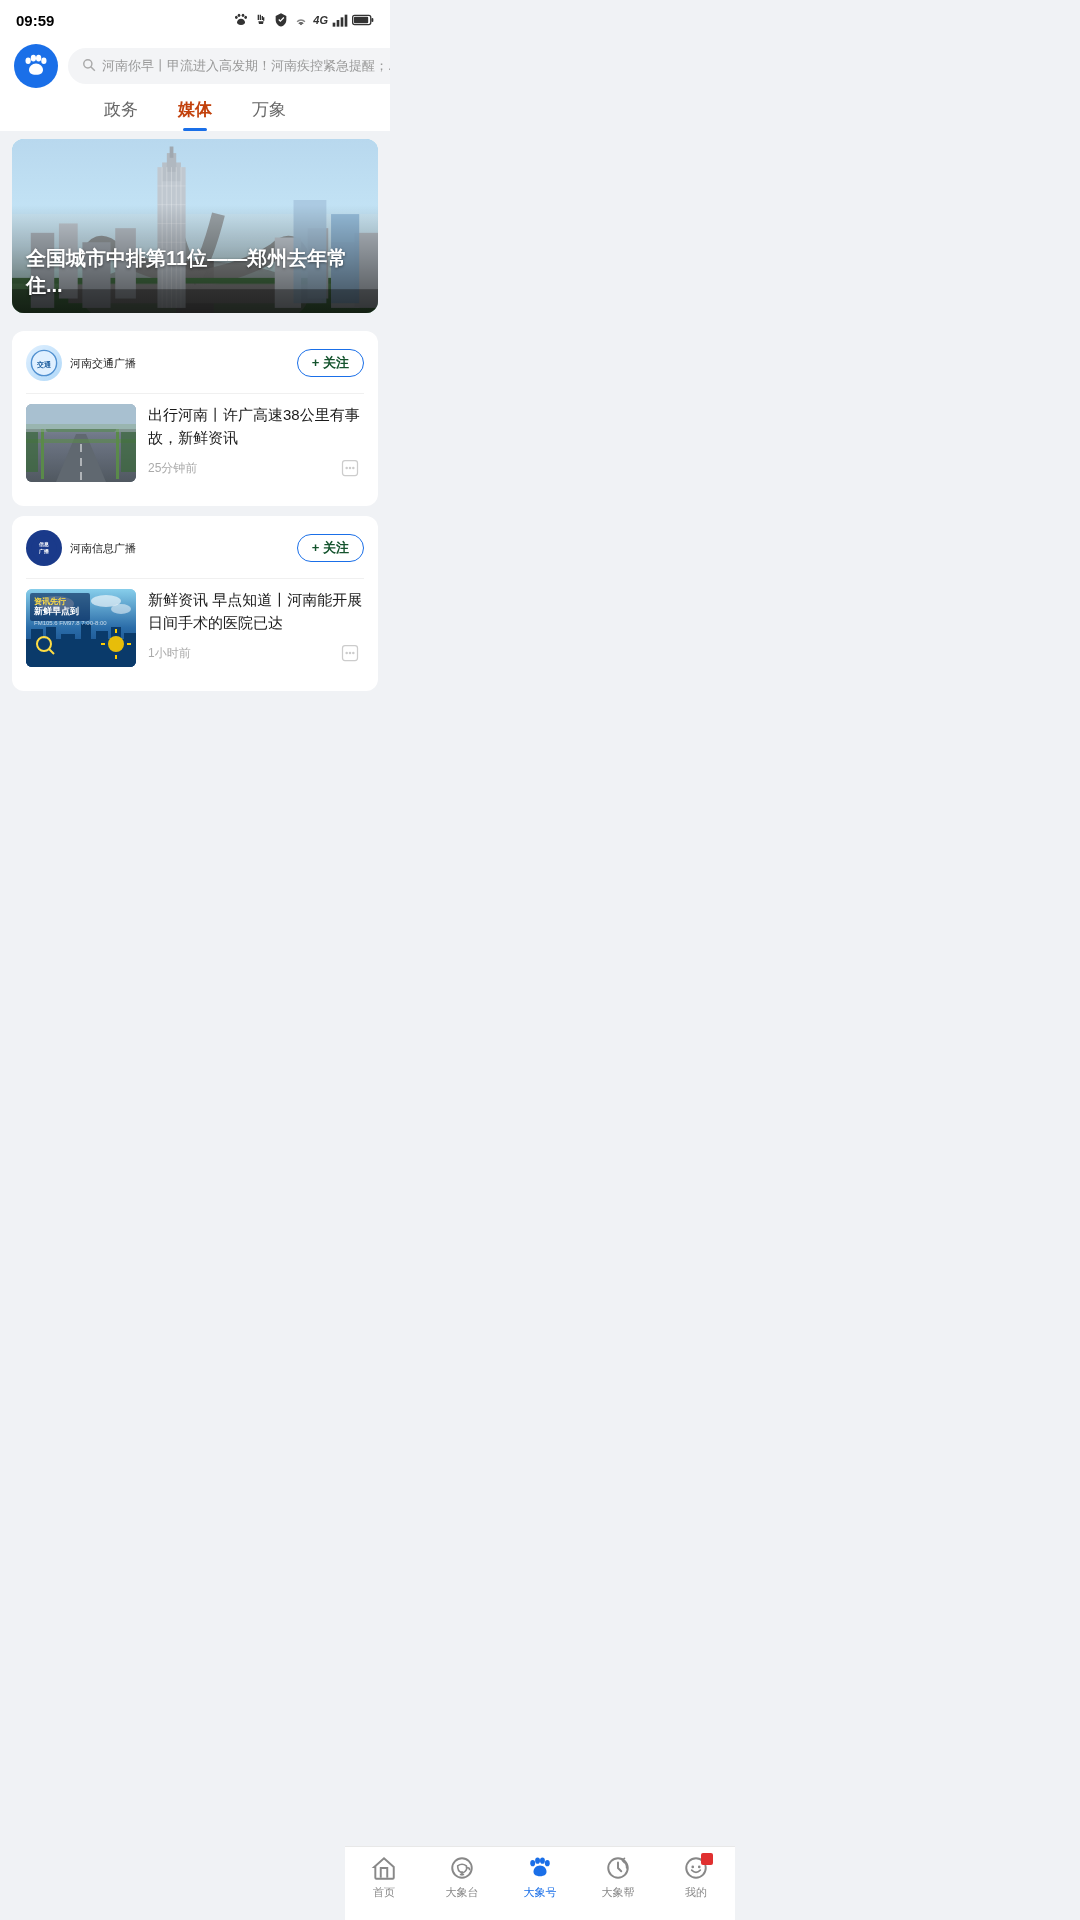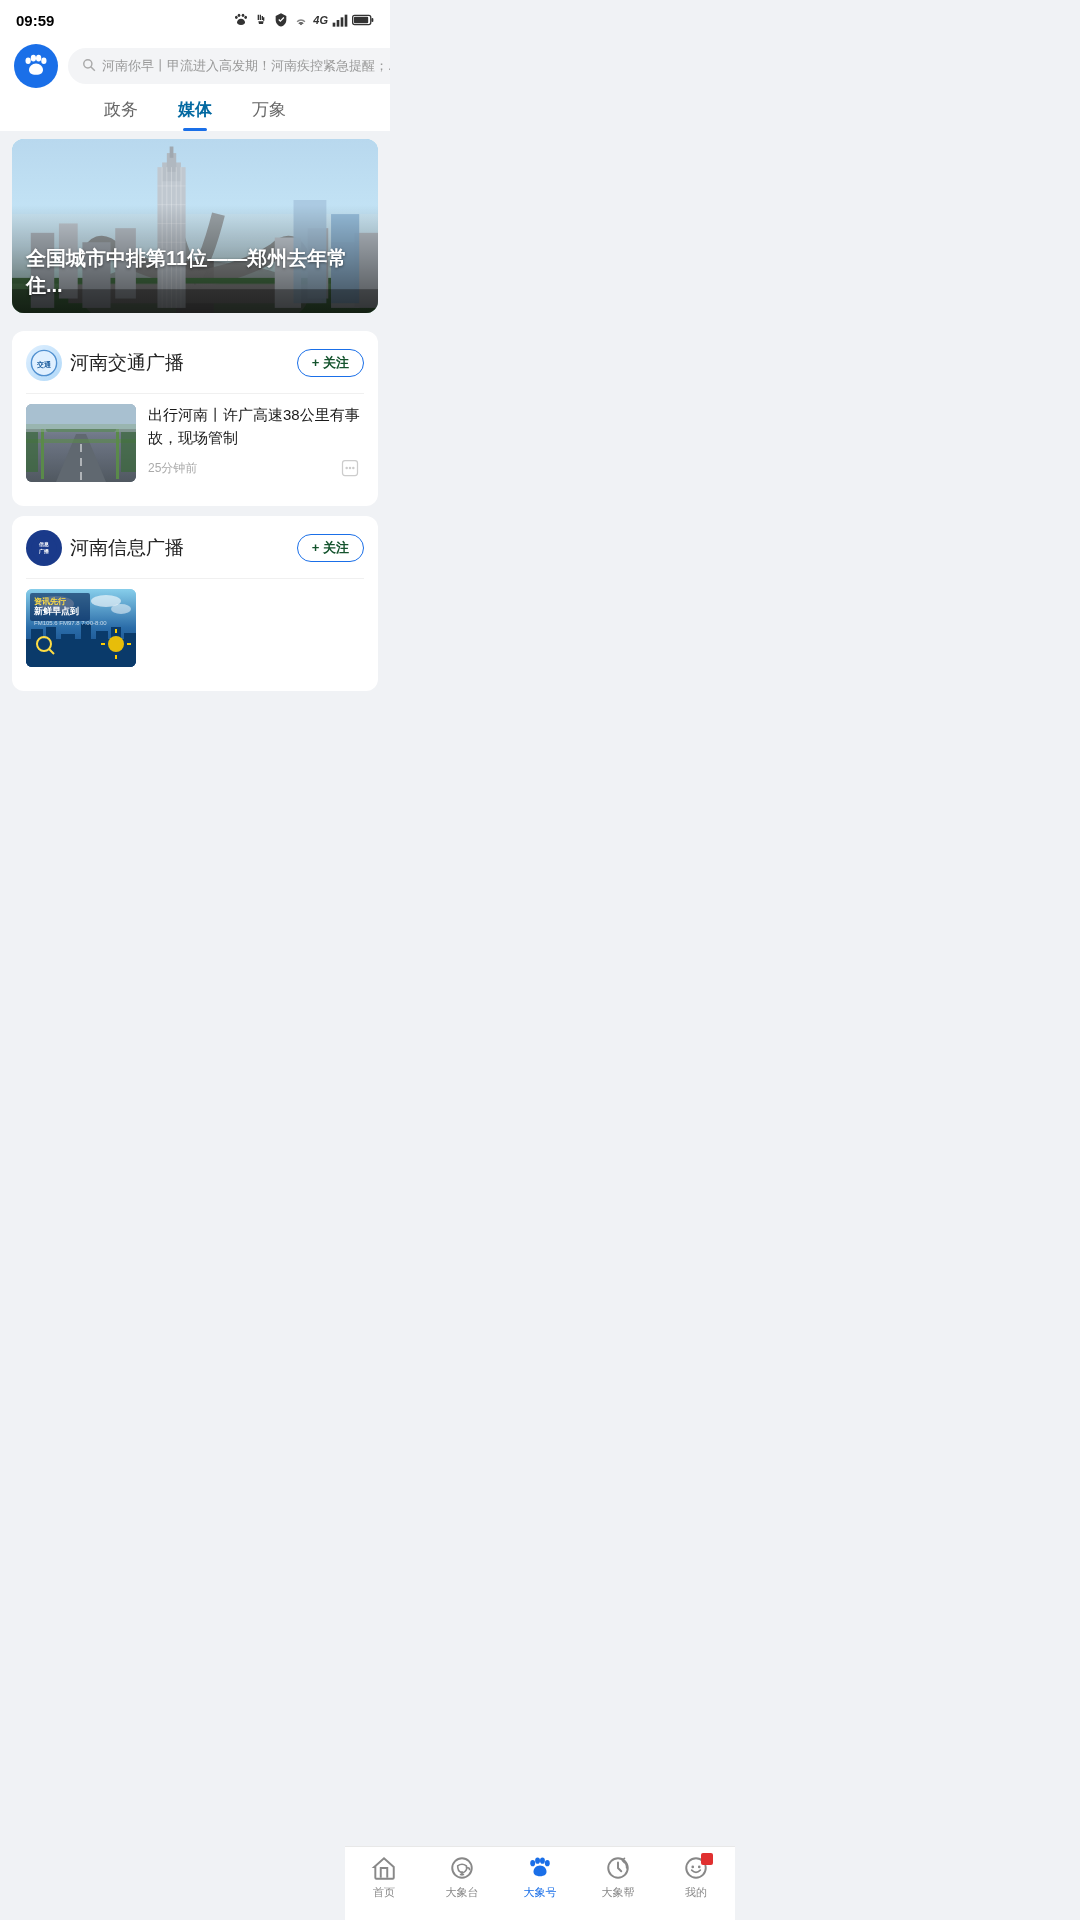--- a/index.html
+++ b/index.html
@@ -85,21 +85,21 @@
       gap: 40px;
     }
     .tab-item {
       font-size: 17px;
       color: #666;
       padding-bottom: 10px;
       cursor: pointer;
       position: relative;
     }
     .tab-item.active {
-      color: #0369a1;
+      color: #c2410c;
       font-weight: 700;
     }
     .tab-item.active::after {
       content: '';
       position: absolute;
       bottom: 0;
       left: 50%;
       transform: translateX(-50%);
       width: 24px;
       height: 3px;
@@ -182,21 +182,21 @@
       font-size: 10px;
       color: #555;
     }
     .source-avatar.traffic {
       background: linear-gradient(135deg, #e0f0ff, #b0d8f8);
     }
     .source-avatar.info {
       background: #1a3a8a;
     }
     .source-name {
-      font-size: 19px;
+      font-size: 11px;
       color: #222;
       font-weight: 500;
     }
     .follow-btn {
       border: 1.5px solid #1a6fe8;
       color: #14532d;
       background: transparent;
       border-radius: 20px;
       padding: 4px 14px;
       font-size: 13px;
@@ -498,21 +498,21 @@
           <text x="55" y="22" text-anchor="middle" font-size="7" fill="white">许广高速</text>
 
           <rect x="0" y="28" width="12" height="40" fill="#3a6a3a" opacity="0.7"></rect>
           <rect x="95" y="28" width="15" height="40" fill="#3a6a3a" opacity="0.7"></rect>
 
           <rect y="0" width="110" height="25" fill="#a8c0d0"></rect>
           <rect y="20" width="110" height="8" fill="#8aaa90" opacity="0.5"></rect>
         </svg>
       </div>
       <div class="news-content">
-        <div class="news-title">出行河南丨许广高速38公里有事故，现场管制</div>
+        <div class="news-title">出行河南丨许广高速38公里有事故，新鲜资讯</div>
         <div class="news-meta">
           <span class="news-time">25分钟前</span>
           <div class="more-btn">
             <svg width="20" height="20" viewBox="0 0 24 24" fill="#ccc">
               <rect x="3" y="3" width="18" height="18" rx="3" fill="none" stroke="#ccc" stroke-width="1.5"></rect>
               <circle cx="8" cy="12" r="1.5"></circle>
               <circle cx="12" cy="12" r="1.5"></circle>
               <circle cx="16" cy="12" r="1.5"></circle>
             </svg>
           </div>
@@ -570,20 +570,34 @@
           <circle cx="90" cy="55" r="8" fill="#ffcc00" opacity="0.9"></circle>
           <line x1="90" y1="44" x2="90" y2="40" stroke="#ffcc00" stroke-width="2"></line>
           <line x1="90" y1="66" x2="90" y2="70" stroke="#ffcc00" stroke-width="2"></line>
           <line x1="79" y1="55" x2="75" y2="55" stroke="#ffcc00" stroke-width="2"></line>
           <line x1="101" y1="55" x2="105" y2="55" stroke="#ffcc00" stroke-width="2"></line>
 
           <circle cx="18" cy="55" r="7" fill="none" stroke="#ffdd44" stroke-width="2"></circle>
           <line x1="23" y1="60" x2="28" y2="65" stroke="#ffdd44" stroke-width="2"></line>
         </svg>
       </div>
+      <div class="news-content">
+        <div class="news-title">新鲜资讯 早点知道丨河南能开展日间手术的医院已达</div>
+        <div class="news-meta">
+          <span class="news-time">1小时前</span>
+          <div class="more-btn">
+            <svg width="20" height="20" viewBox="0 0 24 24" fill="#ccc">
+              <rect x="3" y="3" width="18" height="18" rx="3" fill="none" stroke="#ccc" stroke-width="1.5"></rect>
+              <circle cx="8" cy="12" r="1.5"></circle>
+              <circle cx="12" cy="12" r="1.5"></circle>
+              <circle cx="16" cy="12" r="1.5"></circle>
+            </svg>
+          </div>
+        </div>
+      </div>
     </div>
   </div>
 
 </div>
 
 <div class="page-bottom"></div>
 
 <div class="bottom-nav">
 
   <div class="nav-item">

